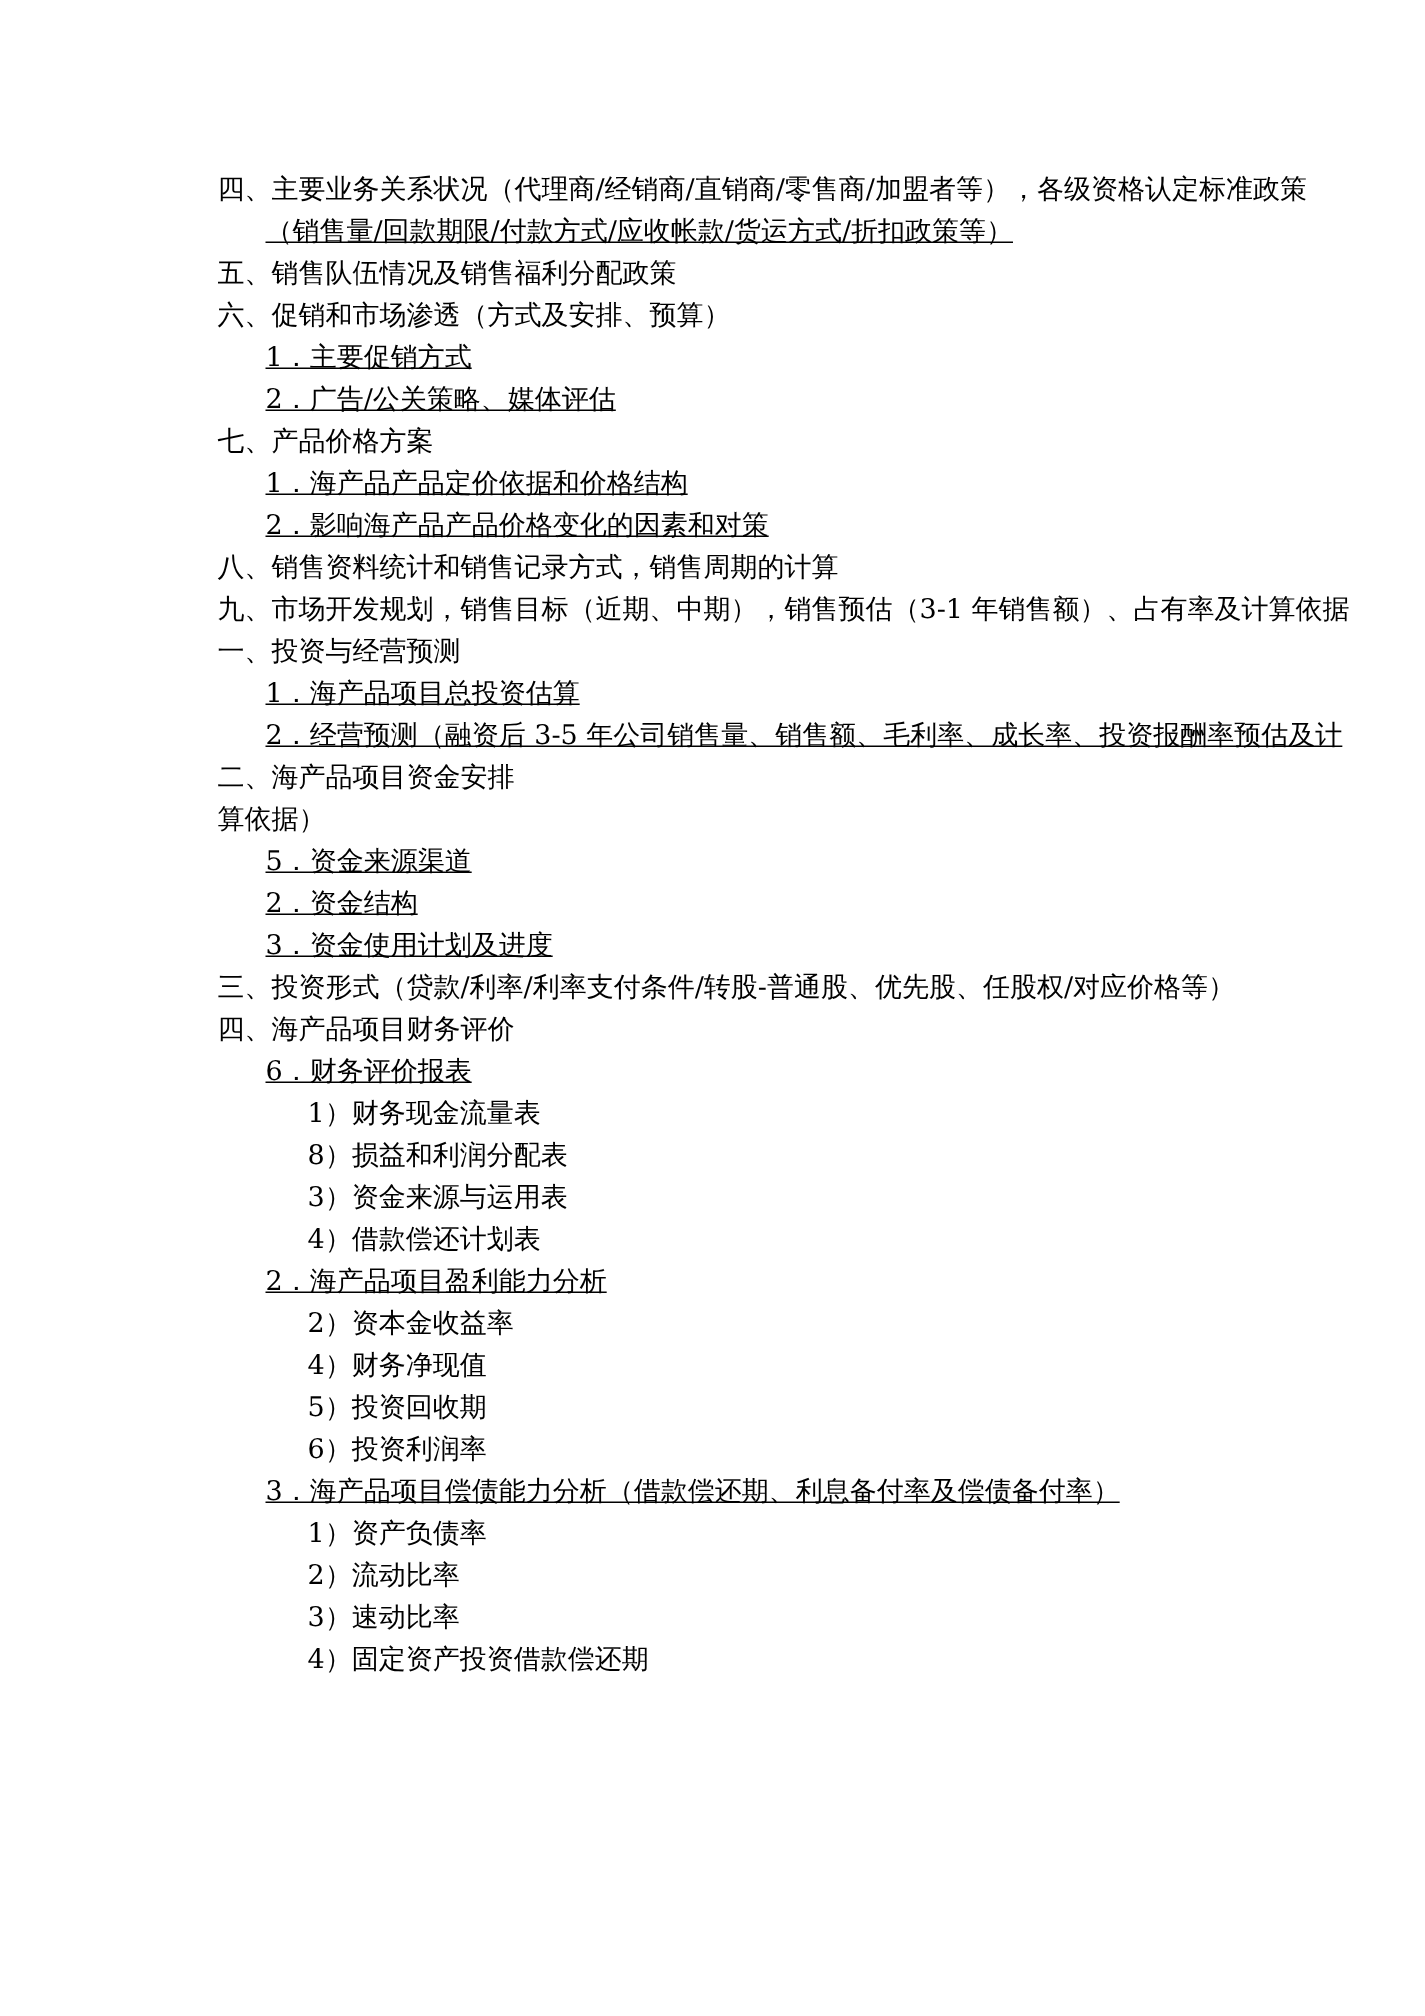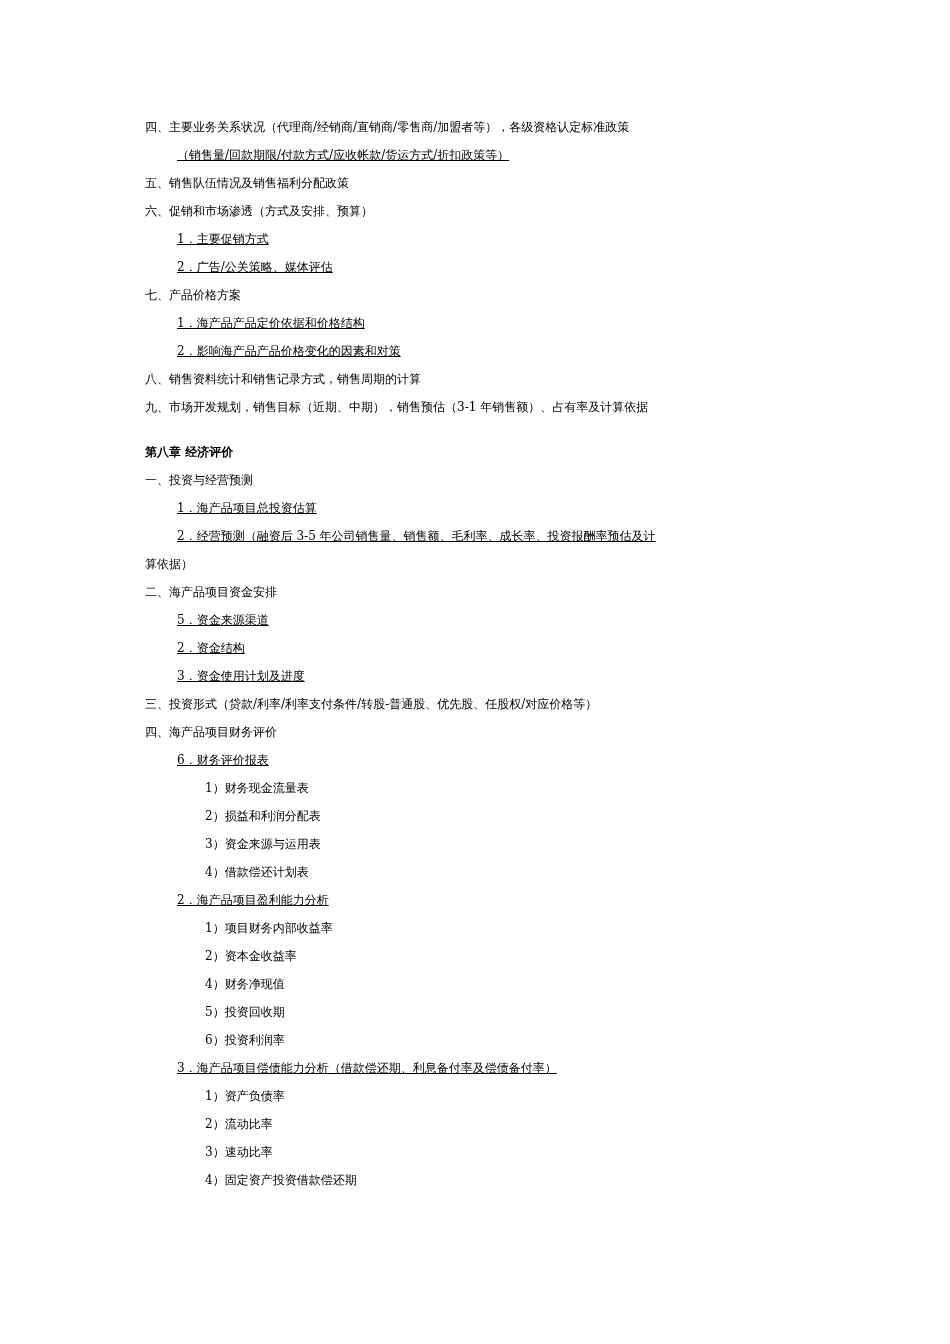--- a/index.html
+++ b/index.html
@@ -5,21 +5,21 @@
   * { margin: 0; padding: 0; box-sizing: border-box; }
   html, body { background: #ffffff; }
   .page {
     position: relative;
     width: 950px;
     height: 1344px;
     margin: 0 auto;
     background: #ffffff;
     color: #000000;
     font-family: "DejaVu Serif", "Liberation Serif", serif;
-    font-size: 12px;
+    font-size: 18px;
     overflow: hidden;
   }
   .content {
     position: absolute;
     left: 145px;
     top: 113px;
     width: 715px;
   }
   .line {
     line-height: 28px;
@@ -43,38 +43,36 @@
       <div class="line indent-1">（销售量/回款期限/付款方式/应收帐款/货运方式/折扣政策等）</div>
       <div class="line indent-0">五、销售队伍情况及销售福利分配政策</div>
       <div class="line indent-0">六、促销和市场渗透（方式及安排、预算）</div>
       <div class="line indent-1">1．主要促销方式</div>
       <div class="line indent-1">2．广告/公关策略、媒体评估</div>
       <div class="line indent-0">七、产品价格方案</div>
       <div class="line indent-1">1．海产品产品定价依据和价格结构</div>
       <div class="line indent-1">2．影响海产品产品价格变化的因素和对策</div>
       <div class="line indent-0">八、销售资料统计和销售记录方式，销售周期的计算</div>
       <div class="line indent-0">九、市场开发规划，销售目标（近期、中期），销售预估（3-1 年销售额）、占有率及计算依据</div>
-      <div class="line indent-0 heading">第八章 经济评价</div>
       <div class="line indent-0">一、投资与经营预测</div>
       <div class="line indent-1">1．海产品项目总投资估算</div>
       <div class="line indent-1">2．经营预测（融资后 3-5 年公司销售量、销售额、毛利率、成长率、投资报酬率预估及计</div>
+      <div class="line indent-0">二、海产品项目资金安排</div>
       <div class="line indent-0">算依据）</div>
-      <div class="line indent-0">二、海产品项目资金安排</div>
       <div class="line indent-1">5．资金来源渠道</div>
       <div class="line indent-1">2．资金结构</div>
       <div class="line indent-1">3．资金使用计划及进度</div>
       <div class="line indent-0">三、投资形式（贷款/利率/利率支付条件/转股-普通股、优先股、任股权/对应价格等）</div>
       <div class="line indent-0">四、海产品项目财务评价</div>
       <div class="line indent-1">6．财务评价报表</div>
       <div class="line indent-2">1）财务现金流量表</div>
-      <div class="line indent-2">2）损益和利润分配表</div>
+      <div class="line indent-2">8）损益和利润分配表</div>
       <div class="line indent-2">3）资金来源与运用表</div>
       <div class="line indent-2">4）借款偿还计划表</div>
       <div class="line indent-1">2．海产品项目盈利能力分析</div>
-      <div class="line indent-2">1）项目财务内部收益率</div>
       <div class="line indent-2">2）资本金收益率</div>
       <div class="line indent-2">4）财务净现值</div>
       <div class="line indent-2">5）投资回收期</div>
       <div class="line indent-2">6）投资利润率</div>
       <div class="line indent-1">3．海产品项目偿债能力分析（借款偿还期、利息备付率及偿债备付率）</div>
       <div class="line indent-2">1）资产负债率</div>
       <div class="line indent-2">2）流动比率</div>
       <div class="line indent-2">3）速动比率</div>
       <div class="line indent-2">4）固定资产投资借款偿还期</div>
     </div>

